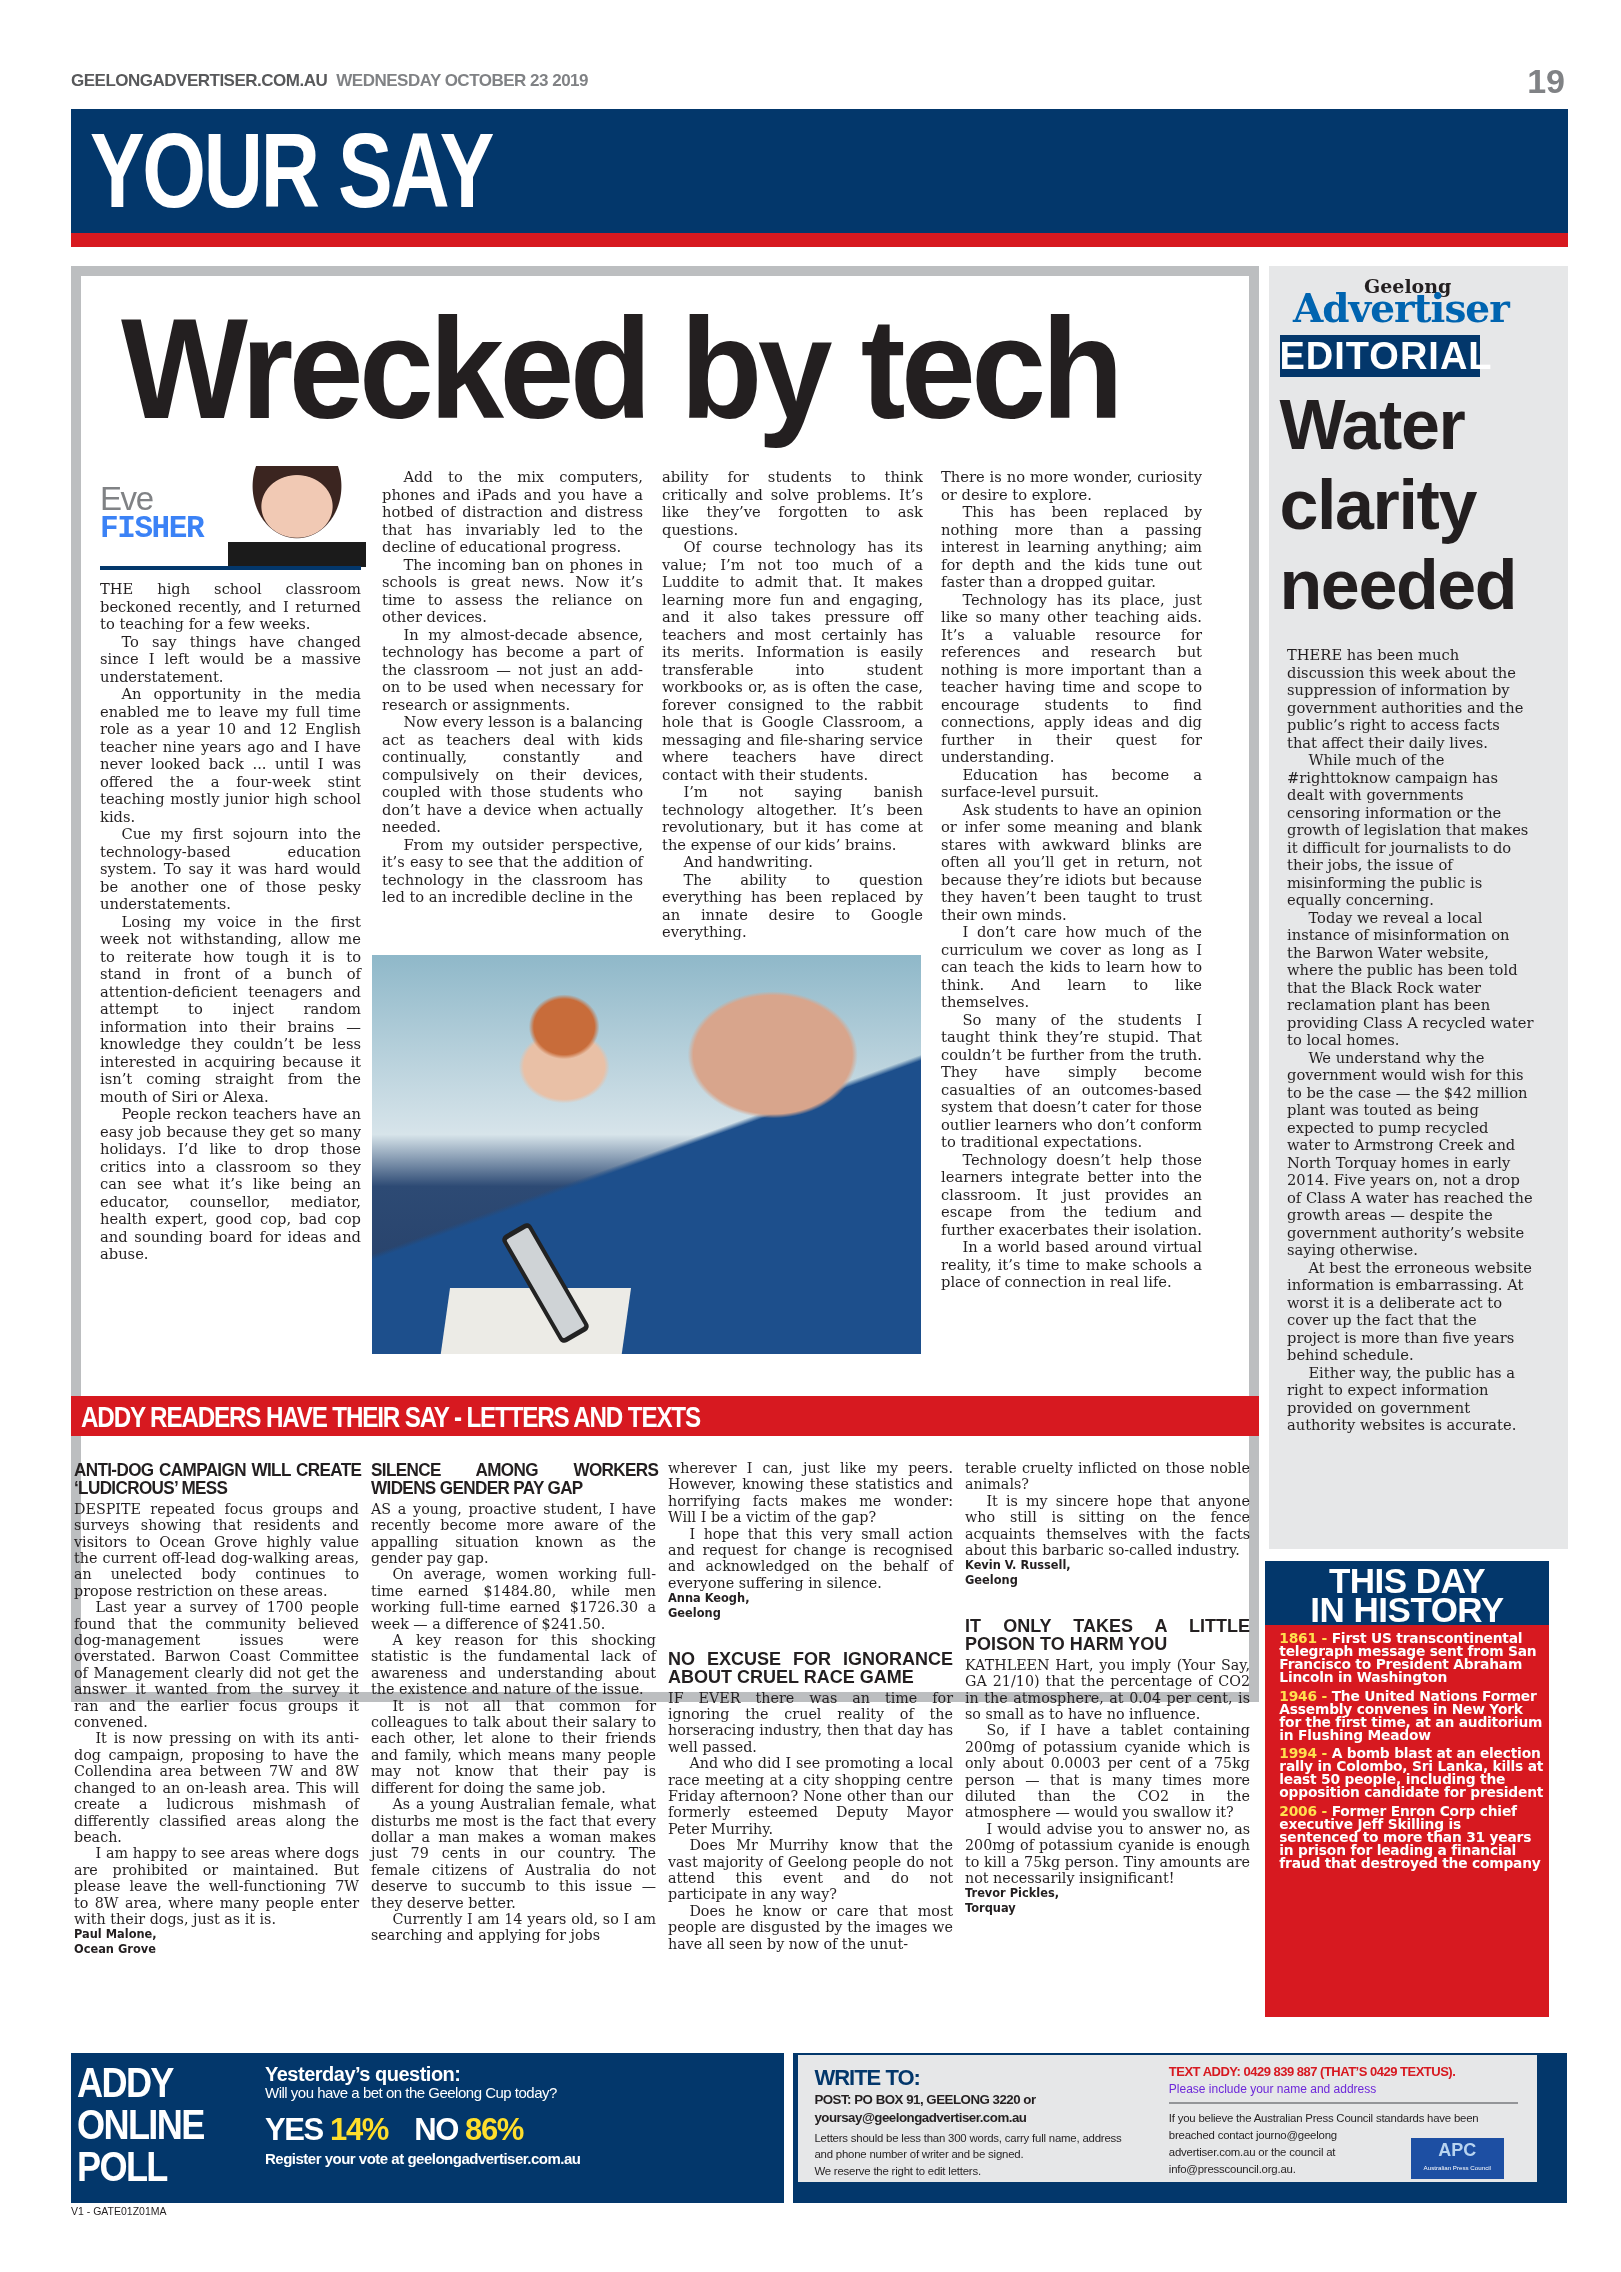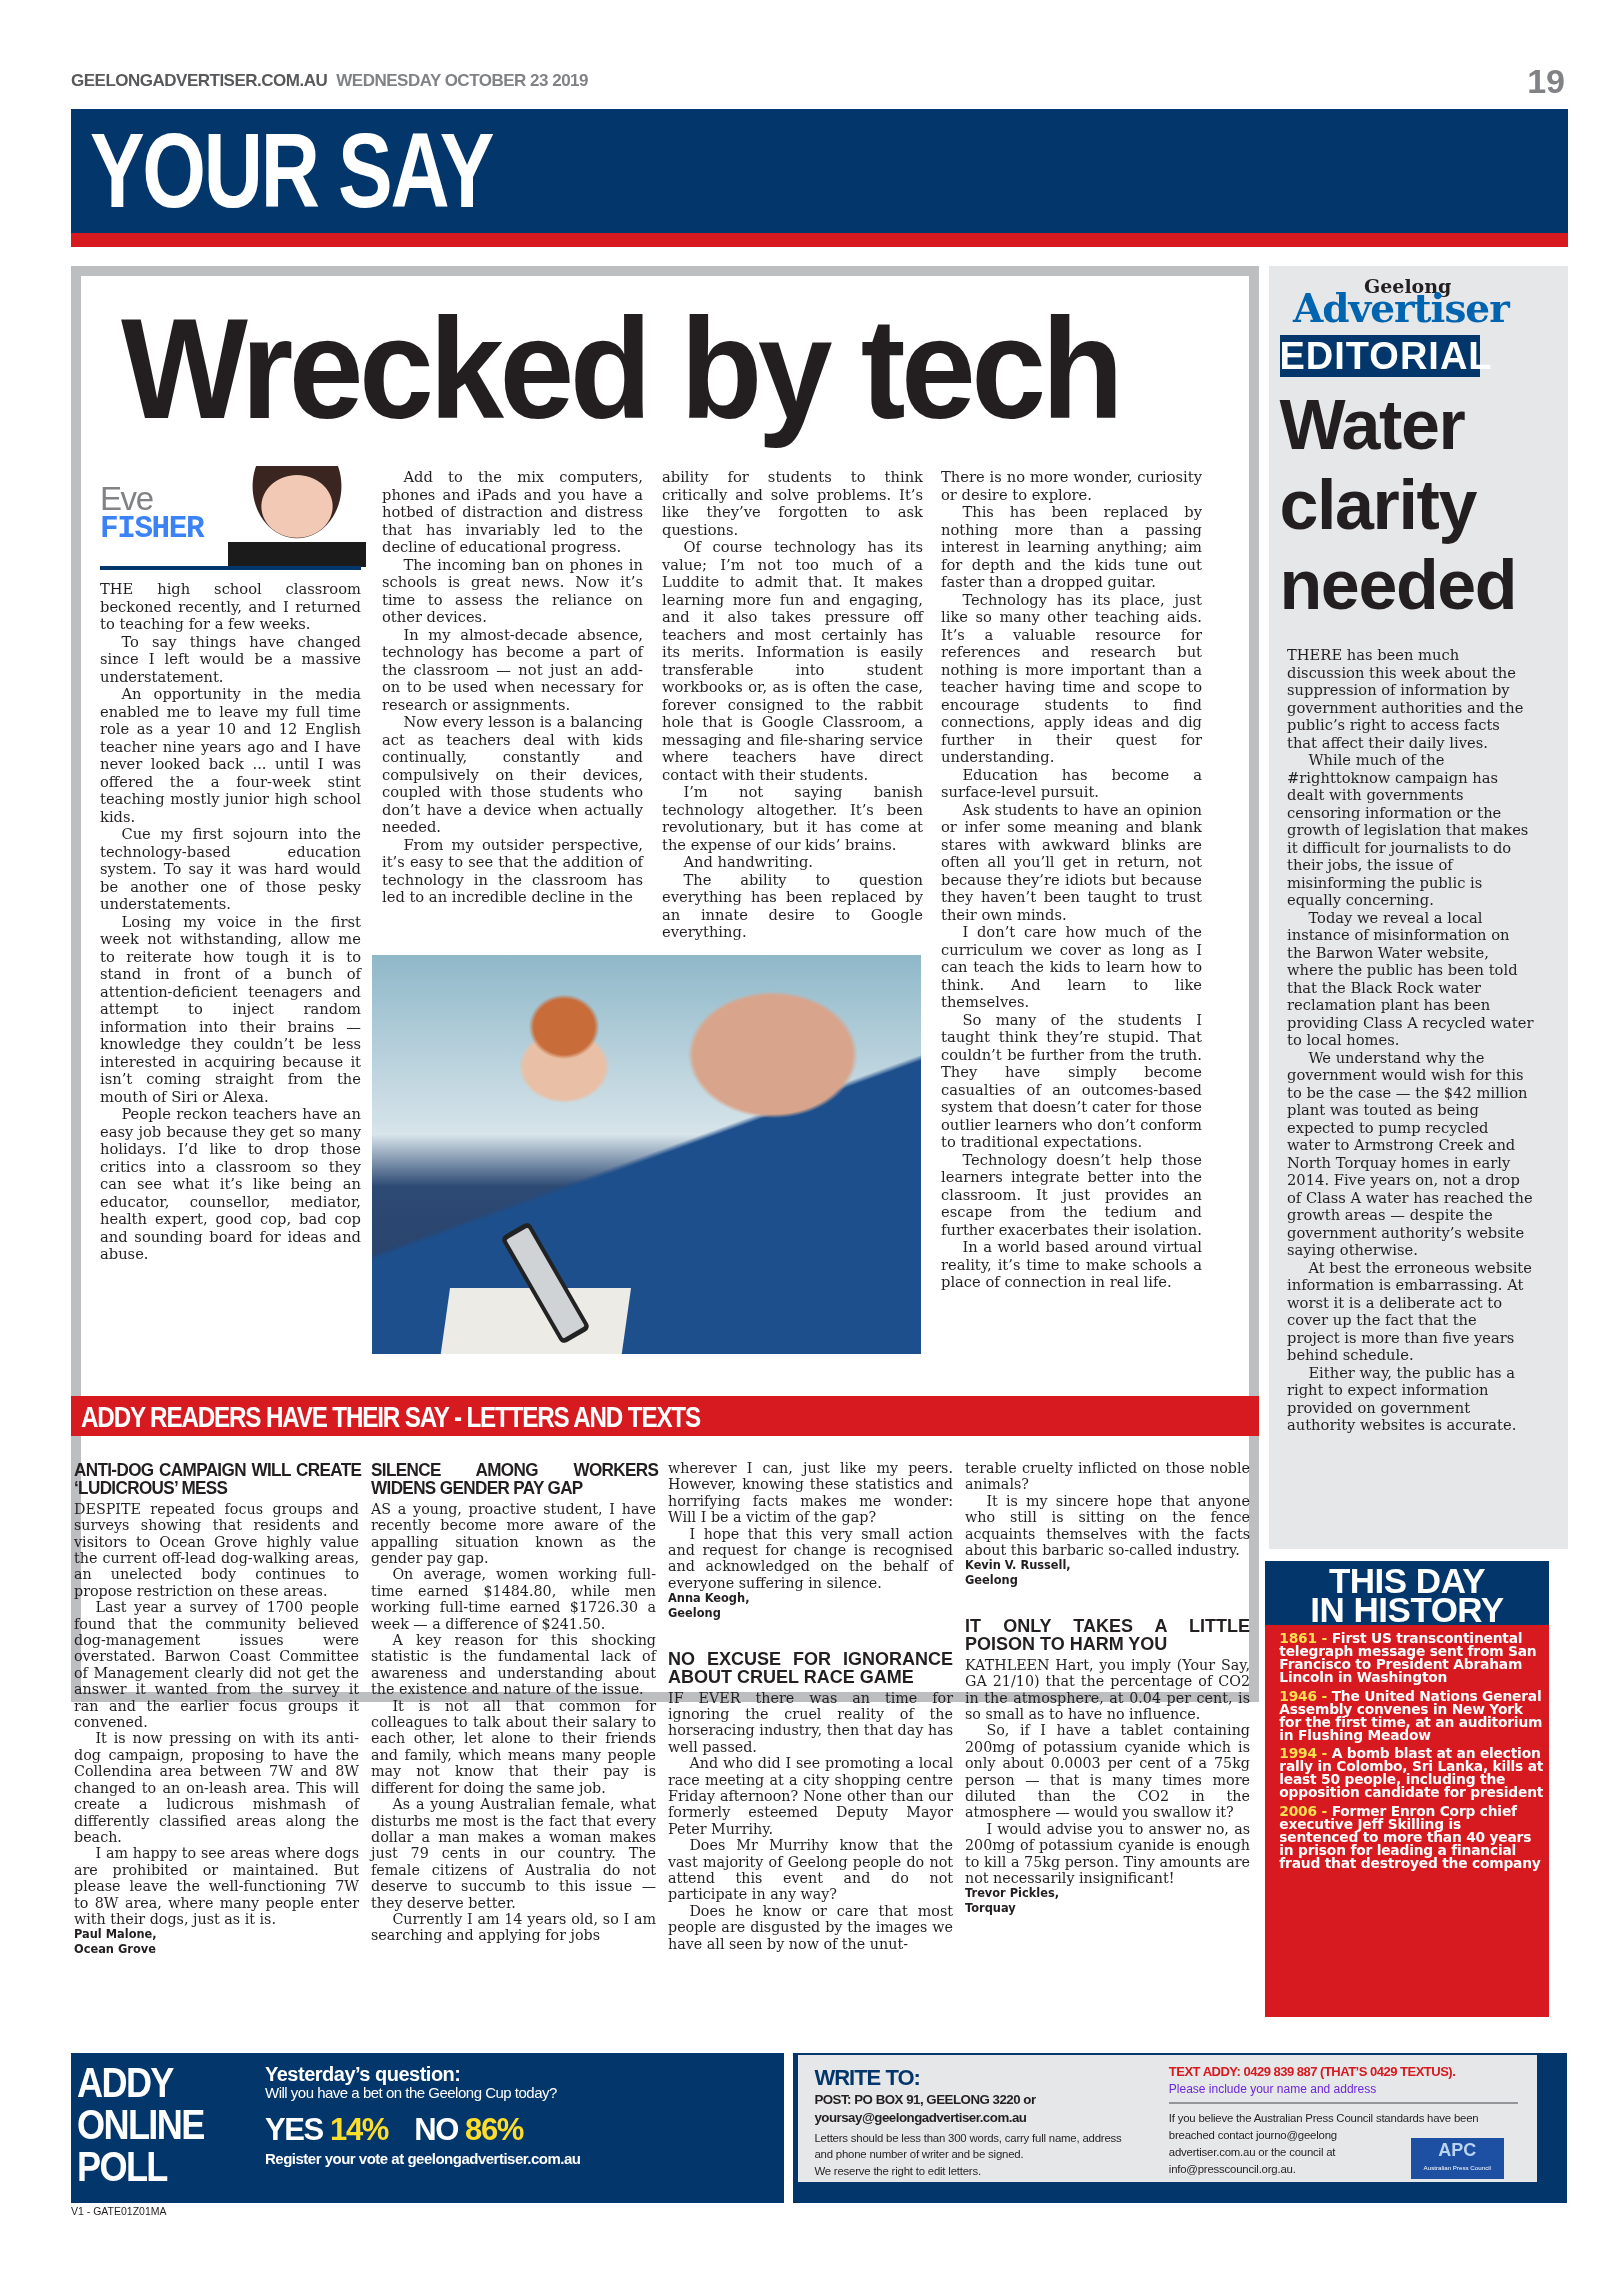--- a/index.html
+++ b/index.html
@@ -231,29 +231,29 @@
     <div>THIS DAY</div>
     <div>IN HISTORY</div>
   </div>
   <div class="history-list">
     <div class="history-item">
       <span class="history-year">1861 -</span>
       <span>First US transcontinental telegraph message sent from San Francisco to President Abraham Lincoln in Washington</span>
     </div>
     <div class="history-item">
       <span class="history-year">1946 -</span>
-      <span>The United Nations General Assembly convenes in New York for the first time, at an auditorium in Flushing Meadow</span>
+      <span>The United Nations Former Assembly convenes in New York for the first time, at an auditorium in Flushing Meadow</span>
     </div>
     <div class="history-item">
       <span class="history-year">1994 -</span>
       <span>A bomb blast at an election rally in Colombo, Sri Lanka, kills at least 50 people, including the opposition candidate for president</span>
     </div>
     <div class="history-item">
       <span class="history-year">2006 -</span>
-      <span>Former Enron Corp chief executive Jeff Skilling is sentenced to more than 40 years in prison for leading a financial fraud that destroyed the company</span>
+      <span>Former Enron Corp chief executive Jeff Skilling is sentenced to more than 31 years in prison for leading a financial fraud that destroyed the company</span>
     </div>
   </div>
 </div>
 
 <div class="poll">
   <div class="poll-title">
     <div>ADDY</div>
     <div>ONLINE</div>
     <div>POLL</div>
   </div>

